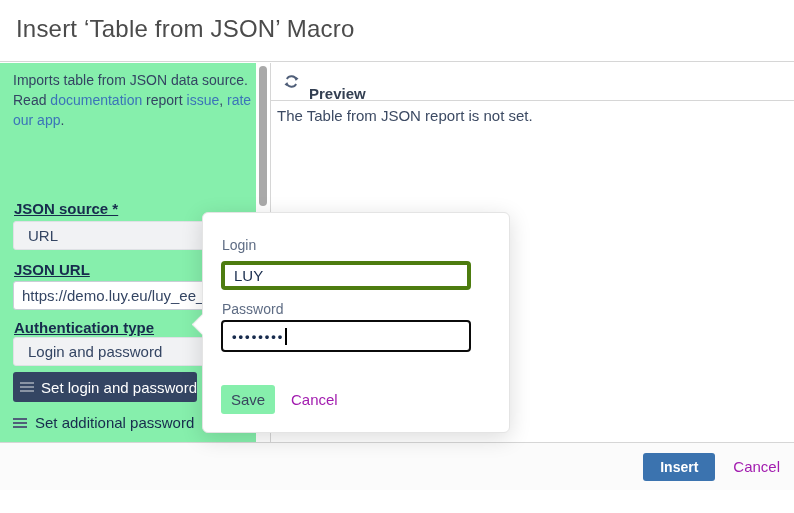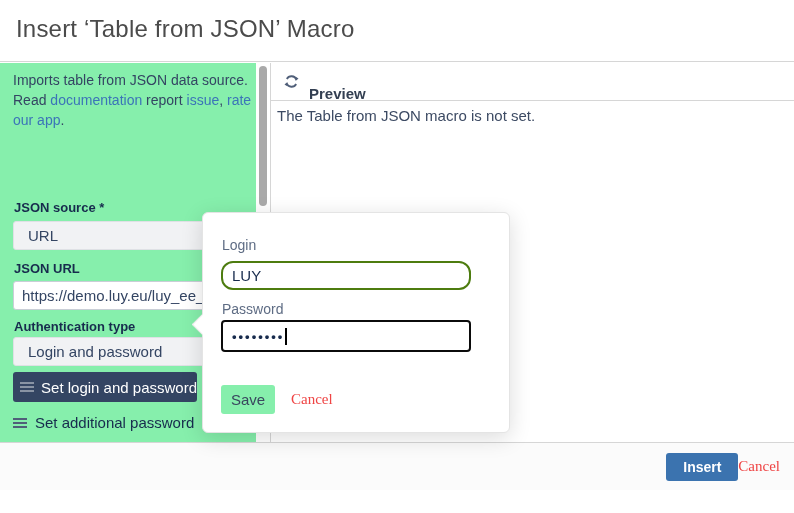--- a/index.html
+++ b/index.html
@@ -15,22 +15,22 @@
     border-bottom:1px solid #d6d6d6; background:#fff; }
   .dlg-title { position:absolute; left:16px; top:15px; font-size:24px;
     font-weight:400; color:#4b4b4b; letter-spacing:.2px; }
 
   
   .left-panel { position:absolute; left:0; top:63px; width:256px; height:402px;
     background:#86efac; overflow:hidden; }
   .intro { position:absolute; left:13px; top:7px; width:242px; font-size:14px;
     line-height:20px; color:#344563; }
   .link { color:#3b74b8; cursor:pointer; }
-  .fld-label { position:absolute; left:14px; font-size:13px; font-weight:700;
-    color:#172b4d; }
+  .fld-label { position:absolute; left:14px; font-size:15px; font-weight:700;
+    color:#172b4d;text-decoration:underline; }
   .sel { position:absolute; left:13px; width:237px; height:29px;
     background:#f1f2f4; border:1px solid #dfe1e5; border-radius:3px;
     font-size:15px; color:#344563; line-height:27px; padding-left:14px;
     cursor:pointer; }
   .chev { position:absolute; right:12px; top:9px; width:8px; height:8px;
     border-right:2px solid #344563; border-bottom:2px solid #344563;
     transform:rotate(45deg); }
   .txt-input { position:absolute; left:13px; width:237px; height:29px;
     background:#fff; border:1px solid #c9ced6; border-radius:3px;
     font-size:15px; color:#344563; padding:0 8px;
@@ -60,37 +60,37 @@
     padding-left:12px; }
   .refresh-icon { width:17px; height:17px; cursor:pointer; }
   .preview-title { margin-left:9px; font-size:15px; font-weight:700;
     color:#333f52;margin-top:24px; }
   .preview-msg { position:absolute; left:6px; top:44px; font-size:15px;
     color:#3c4a63; }
 
   
   .dlg-footer { position:absolute; left:0; bottom:0; width:794px; height:48px;
     border-top:1px solid #d6d6d6; background:#fbfbfb; display:flex;
-    align-items:center; justify-content:flex-end; padding-right:14px; }
+    align-items:center; justify-content:flex-end; padding-right:14px; gap:18px; }
   .btn-primary { width:72px; height:28px; background:#3b73af; color:#fff;
     border:none; border-radius:3px; font-size:14px; font-weight:700;
     cursor:pointer; font-family:inherit; }
-  .link-btn { background:none; border:none; color:#ef4444; font-size:15px;
-    cursor:pointer; font-family:Liberation Serif, serif; }
+  .link-btn { background:none; border:none; color:#a21caf; font-size:15px;
+    cursor:pointer; font-family:Liberation Sans, sans-serif; }
 
   
   .popup { position:absolute; left:202px; top:212px; width:308px; height:221px;
     background:#fff; border:1px solid #e4e4e4; border-radius:6px;
     box-shadow:0 5px 22px rgba(0,0,0,.14); z-index:10; }
   .popup-arrow { position:absolute; left:-8px; top:104px; width:15px;
     height:15px; background:#fff; transform:rotate(45deg);
     border-left:1px solid #e9e9e9; border-bottom:1px solid #e9e9e9; }
   .popup-label { position:absolute; left:19px; font-size:14px; color:#5e6c84; }
   .popup-input { position:absolute; left:18px; width:250px; height:29px;
-    background:#fff; border:2px solid #4d7c0f; border-radius:12px;
+    background:#fff; border:4px solid #4d7c0f; border-radius:4px;
     font-size:15px; color:#172b4d; padding:0 9px; outline:none;
     font-family:"Liberation Sans","DejaVu Sans",sans-serif; }
   .pwd-input { position:absolute; left:18px; top:107px; width:250px;
     height:32px; background:#fff; border:2px solid #0b0b0b; border-radius:4px;
     display:flex; align-items:center; padding-left:9px; cursor:text; }
   .pwd-dots { font-size:13px; font-weight:700; letter-spacing:2px;
     color:#172b4d; }
   .caret { display:inline-block; width:1.5px; height:17px; background:#000;
     margin-left:1px; }
   .btn-save { position:absolute; left:18px; top:172px; width:54px; height:29px;
@@ -144,21 +144,21 @@
   <div class="preview">
     <div class="preview-header">
       <svg class="refresh-icon" viewBox="0 0 16 16">
         <path d="M3.6 5.6 A5 5 0 0 1 12.6 6.2" fill="none" stroke="#505f79" stroke-width="1.7"></path>
         <polygon points="12.0,3.6 14.6,5.2 11.8,7.6" fill="#505f79"></polygon>
         <path d="M12.4 10.4 A5 5 0 0 1 3.4 9.8" fill="none" stroke="#505f79" stroke-width="1.7"></path>
         <polygon points="4.0,12.4 1.4,10.8 4.2,8.4" fill="#505f79"></polygon>
       </svg>
       <span class="preview-title">Preview</span>
     </div>
-    <div class="preview-msg">The Table from JSON macro is not set.</div>
+    <div class="preview-msg">The Table from JSON report is not set.</div>
   </div>
 
   <div class="popup">
     <div class="popup-arrow"></div>
     <div class="popup-label" style="top:24px;">Login</div>
     <input class="popup-input" style="top: 48px;" value="LUY">
     <div class="popup-label" style="top:88px;">Password</div>
     <div class="pwd-input">
       <span class="pwd-dots">••••••••</span>
       <span class="caret"></span>

